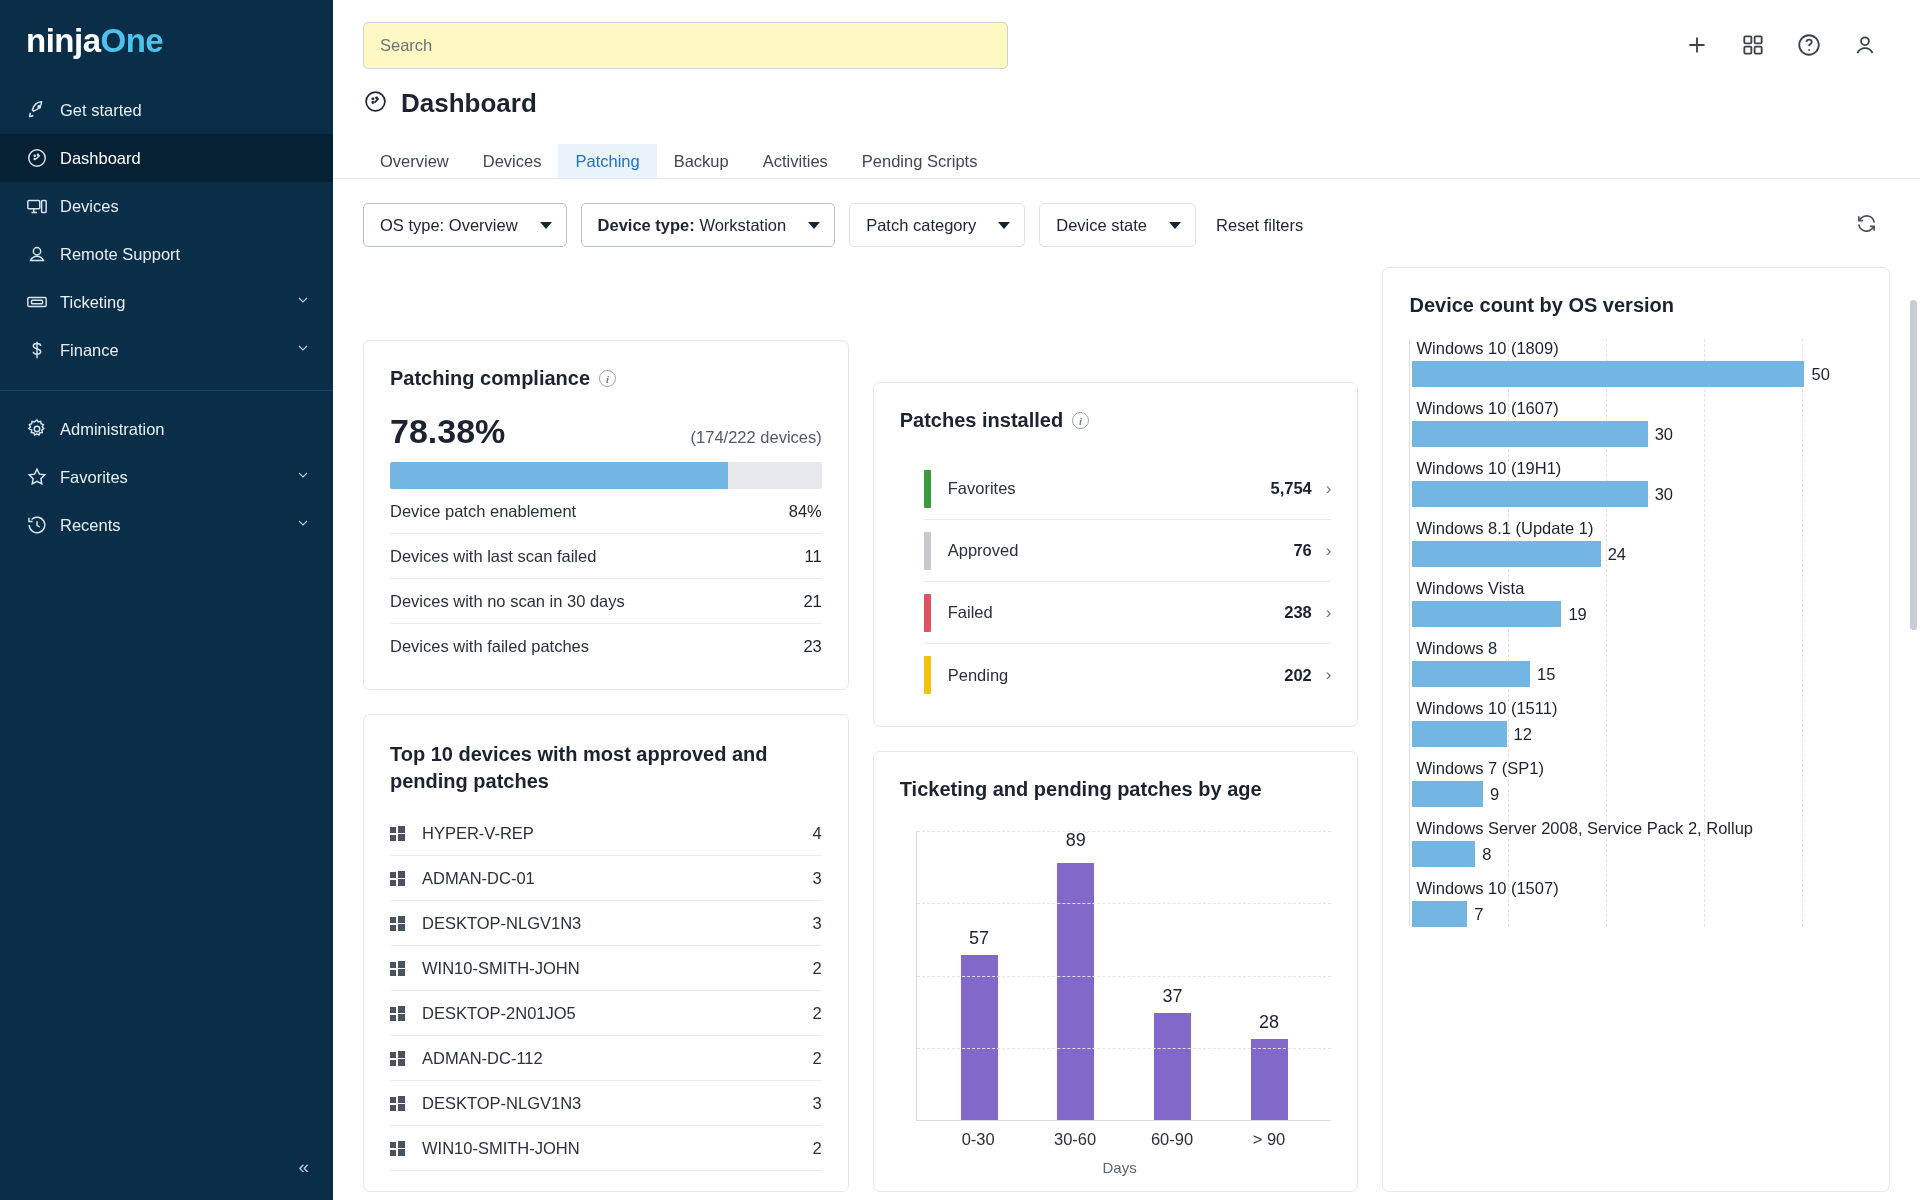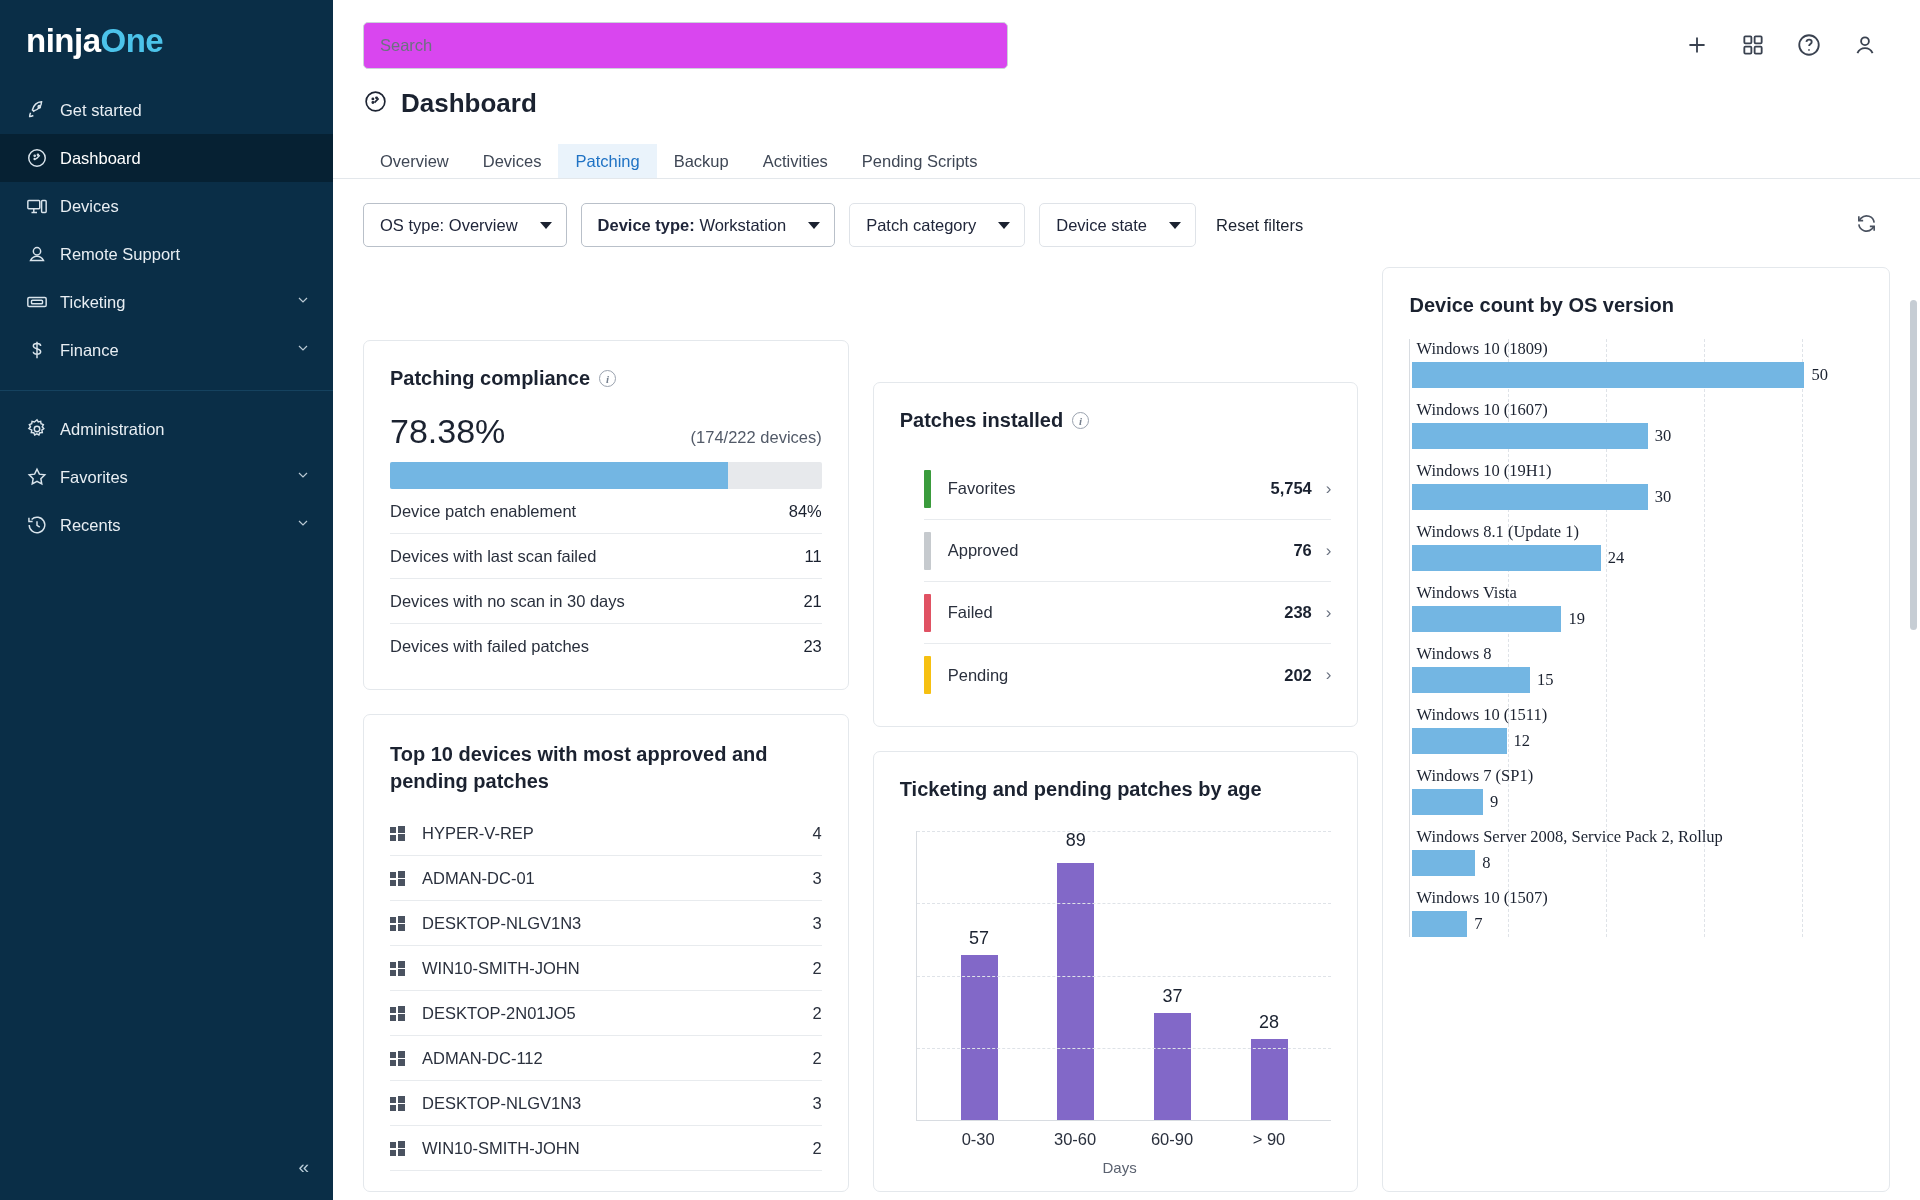--- a/index.html
+++ b/index.html
@@ -38,21 +38,21 @@
     color: #b9ccd8; font-size: 19px; cursor: pointer; letter-spacing: -2px;
   }
 
   
   .main { flex: 1; height: 1200px; background: #ffffff; position: relative; overflow: hidden; }
 
   .topbar { height: 94px; padding: 22px 30px 0 30px; display: flex; align-items: flex-start; }
   .search-box {
     width: 645px; height: 47px; border: 1px solid #ccd3da; border-radius: 5px;
     padding: 0 16px; font-size: 16.5px; color: #3a3f4c;
-    font-family: "Liberation Sans", sans-serif; outline: none; background: #d946ef;
+    font-family: "Liberation Sans", sans-serif; outline: none; background: #fef9c3;
   }
   .search-box::placeholder { color: #6b7280; }
   .top-actions { margin-left: auto; display: flex; align-items: center; gap: 30px; padding-top: 10px; padding-right: 12px; }
   .top-ico { width: 26px; height: 26px; cursor: pointer; }
   .top-ico svg { stroke: #3a4250; fill: none; stroke-width: 1.7; }
 
   .page-title-row { display: flex; align-items: center; gap: 13px; padding: 0 30px 0 30px; margin-top: -6px; }
   .page-title-ico svg { stroke: #1d2433; fill: none; stroke-width: 1.6; }
   .page-title { font-size: 26px; font-weight: bold; color: #1b2230; }
 
@@ -82,21 +82,21 @@
   .col-b { width: 490px; }
   .col-c { width: 512px; border-radius: 23px; }
   .card { background: #fff; border: 1px solid #e4e8ec; border-radius: 7px; padding: 26px 26px 20px 26px; }
   .card-title { font-size: 20px; font-weight: bold; color: #1b2230; display: flex; align-items: center; gap: 9px; }
   .info-ico { width: 17px; height: 17px; border: 1.4px solid #9aa2ae; border-radius: 50%;
               color: #76808e; font-size: 11px; display: inline-flex; align-items: center;
               justify-content: center; font-family: "Liberation Serif", serif; font-style: italic; cursor: pointer; }
 
   
   .comp-head { display: flex; align-items: baseline; margin-top: 22px; }
-  .comp-pct { font-size: 34px; font-weight: normal; color: #1b2230; }
+  .comp-pct { font-size: 34px; font-weight: bold; color: #1b2230; }
   .comp-sub { margin-left: auto; font-size: 16.5px; color: #525a68; }
   .comp-bar { height: 27px; background: #e7e9ec; border-radius: 2px; margin-top: 11px; overflow: hidden; }
   .comp-bar-fill { height: 100%; background: #73b6e3; }
   .stat-row { display: flex; align-items: center; height: 45px; border-bottom: 1px solid #e8ebee; font-size: 16.5px; color: #2a303d; }
   .stat-row:first-of-type { margin-top: 18px; }
   .stat-row:last-child { border-bottom: none; }
   .stat-val { margin-left: auto; color: #1b2230; }
 
   
   .donut-wrap { display: flex; align-items: center; margin-top: 26px; }
@@ -131,21 +131,21 @@
   .bars { position: absolute; inset: 0; display: flex; align-items: flex-end; justify-content: space-around; padding: 0 14px; }
   .barcol { display: flex; flex-direction: column; align-items: center; justify-content: flex-end; height: 100%; position: relative; }
   .bar { width: 37px; background: #8268c8; }
   .bar-lab { position: absolute; font-size: 18px; color: #1b2230; width: 60px; text-align: center; }
   .xaxis { display: flex; justify-content: space-around; padding: 0 14px; margin-left: 8px; margin-top: 9px; }
   .xtick { font-size: 16.5px; color: #2a303d; width: 80px; text-align: center; }
   .xtitle { text-align: center; font-size: 15px; color: #5b6270; margin-top: 10px; }
 
   
   .osv { margin-top: 22px; position: relative; height: 810px; overflow: hidden; }
-  .osv-plot { position: relative; padding-left: 2px; border-left: 1.5px solid #d8dce1; font-family: Liberation Serif, serif; }
+  .osv-plot { position: relative; padding-left: 2px; border-left: 1.5px solid #d8dce1; }
   .vline { position: absolute; top: 0; bottom: 0; border-left: 1px dashed #dfe3e8; }
   .os-item { margin-bottom: 12px; position: relative; }
   .os-label { font-size: 16.5px; color: #1b2230; margin-bottom: 3px; padding-left: 4px; white-space: nowrap; }
   .os-barrow { display: flex; align-items: center; }
   .os-bar { height: 26px; background: #73b6e3; }
   .os-val { font-size: 16.5px; color: #1b2230; margin-left: 7px; }
 
   .scrollbar { position: absolute; right: 3px; top: 300px; width: 7px; height: 330px;
                background: #c6cdd4; border-radius: 4px; }
 </style>

